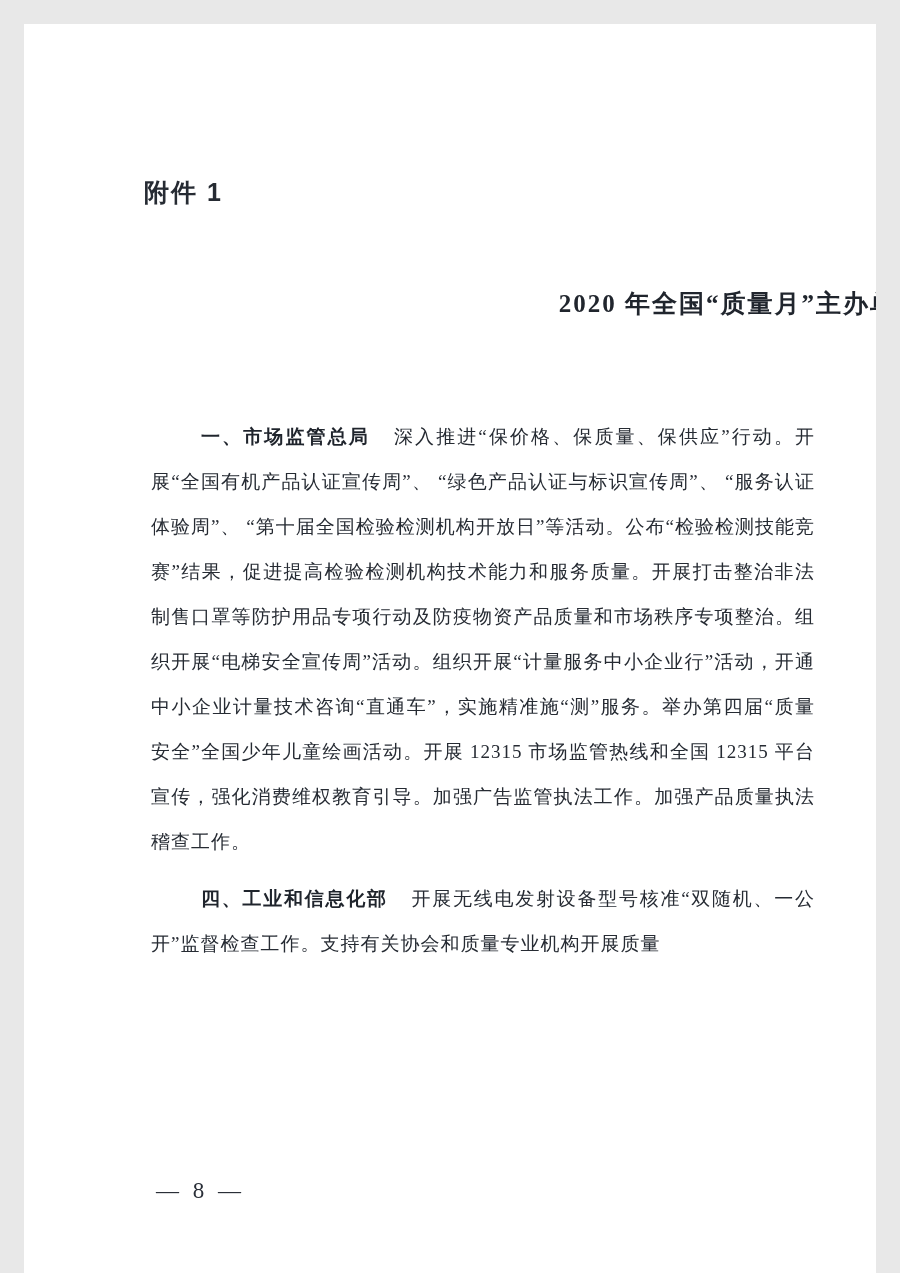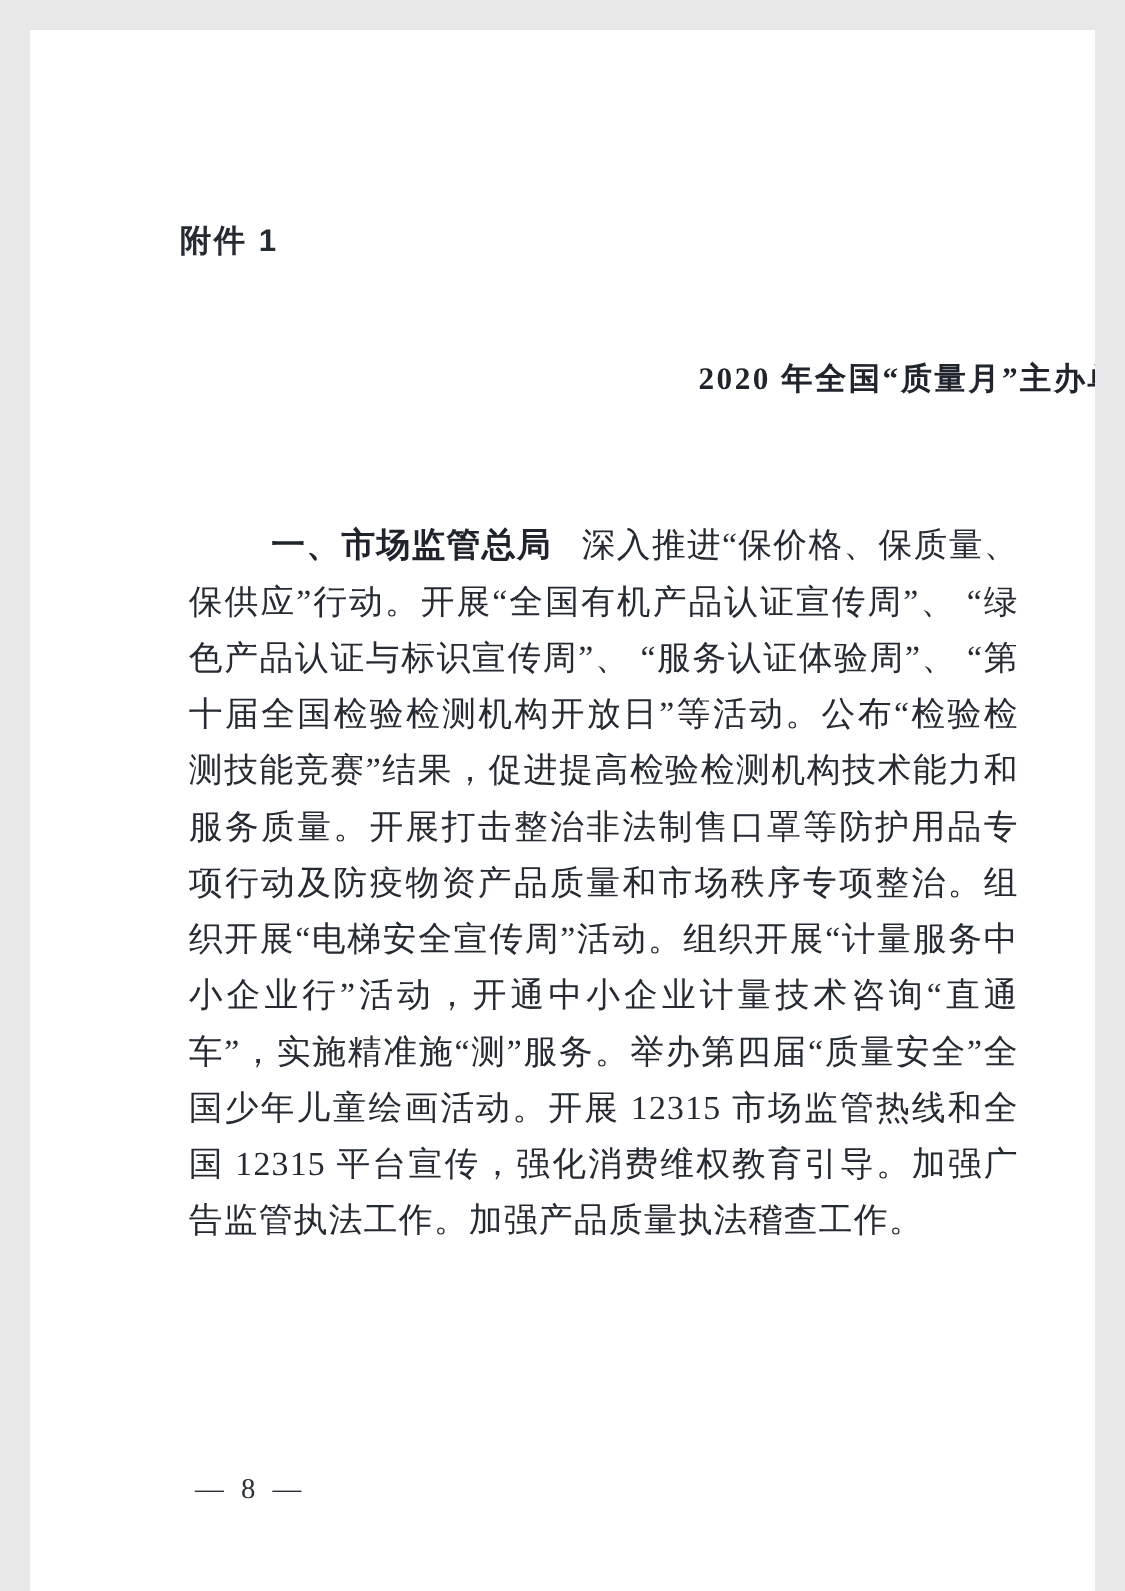--- a/index.html
+++ b/index.html
@@ -38,21 +38,21 @@
     letter-spacing: 2px;
     color: #20252d;
     font-family: "Liberation Serif", serif;
   }
   .doc-title .title-line { display: block; }
   .doc-body {
     position: absolute;
     top: 366px;
     left: 103px;
     width: 688px;
-    font-size: 27px;
+    font-size: 19px;
     line-height: 45px;
     text-align: justify;
     text-justify: inter-ideograph;
     word-break: break-all;
     letter-spacing: 1px;
     color: #262b33;
   }
   .doc-body p {
     text-indent: 2em;
   }
@@ -79,17 +79,18 @@
 
   <h1 class="doc-title">
     <span class="title-line">2020 年全国“质量月”主办单位</span>
   </h1>
 
   <div class="doc-body">
     <p><span class="para-lead">一、市场监管总局</span><span>深入推进“保价格、保质量、保供应”行动。开展“全国有机产品认证宣传周”、 “绿色产品认证与标识宣传周”、 “服务认证体验周”、 “第十届全国检验检测机构开放日”等活动。公布“检验检测技能竞赛”结果，促进提高检验检测机构技术能力和服务质量。开展打击整治非法制售口罩等防护用品专项行动及防疫物资产品质量和市场秩序专项整治。组织开展“电梯安全宣传周”活动。组织开展“计量服务中小企业行”活动，开通中小企业计量技术咨询“直通车”，实施精准施“测”服务。举办第四届“质量安全”全国少年儿童绘画活动。开展 12315 市场监管热线和全国 12315 平台宣传，强化消费维权教育引导。加强广告监管执法工作。加强产品质量执法稽查工作。</span></p>
 
 
 
+    <p><span class="para-lead">四、工业和信息化部</span><span>开展无线电发射设备型号核准“双随机、一公开”监督检查工作。支持有关协会和质量专业机构开展质量</span></p>
   </div>
 
   <div class="page-footer">— 8 —</div>
 
 </div>
 
 </body></html>

